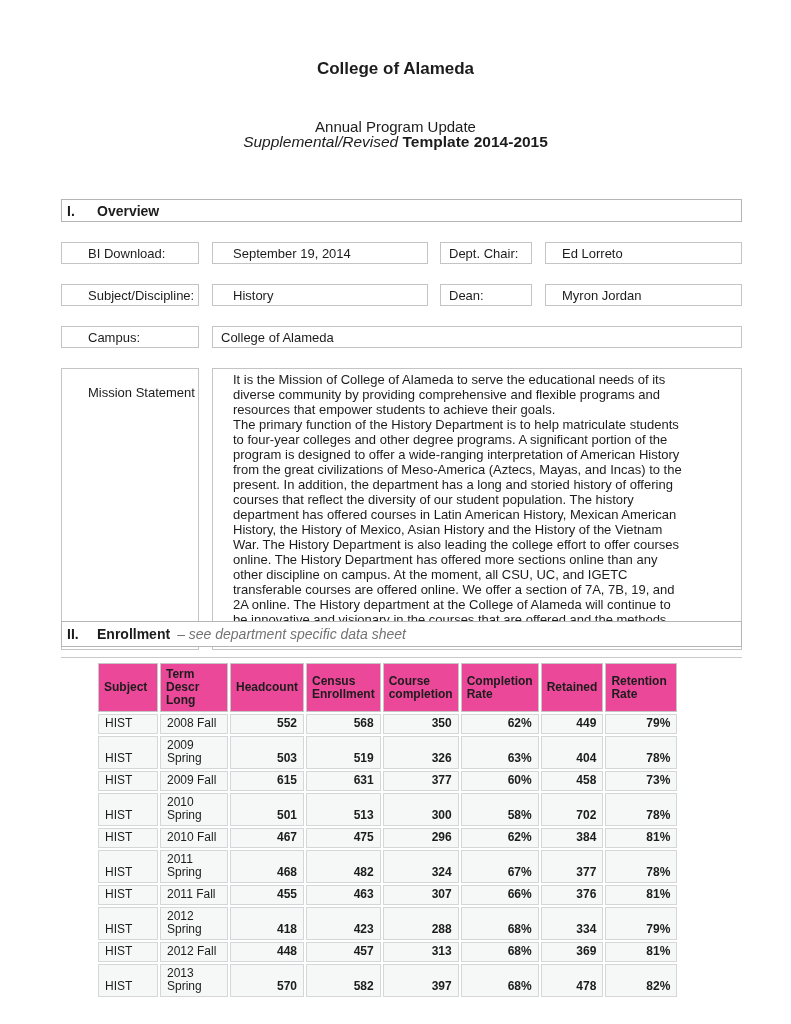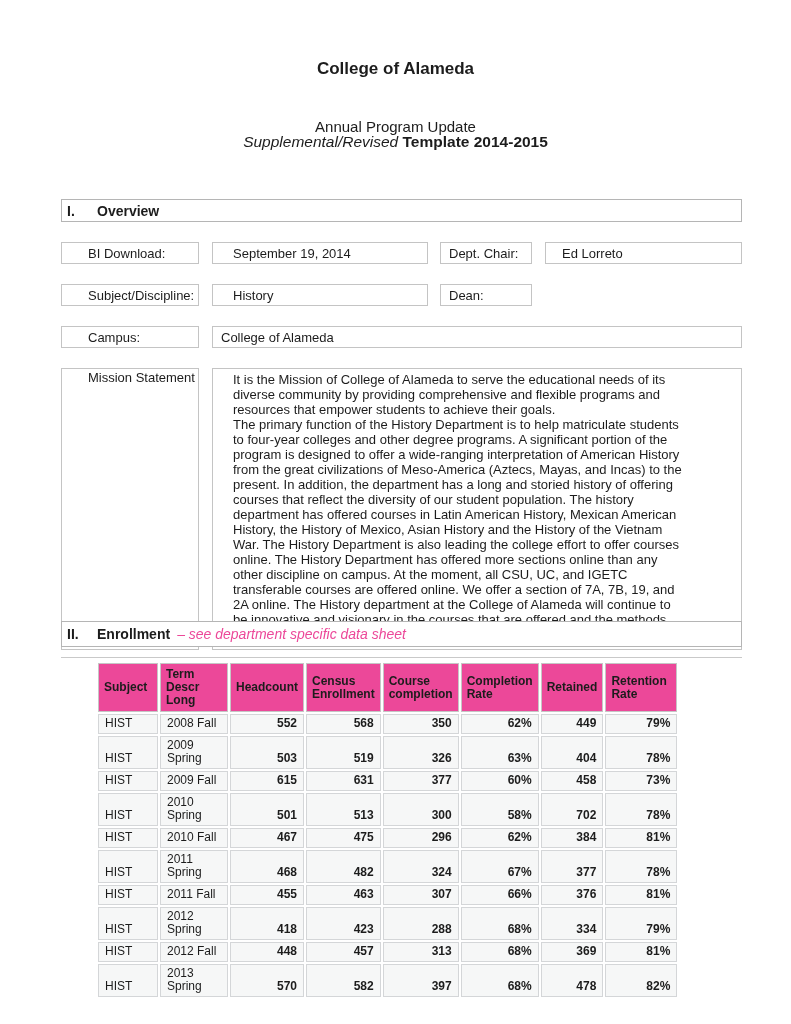--- a/index.html
+++ b/index.html
@@ -29,21 +29,21 @@
   .ov-row { display:flex; margin-top:20px; }
   .ocell {
     box-sizing:border-box; border:1px solid #c4c4c4; background:#fff;
     font-size:13px; display:flex; align-items:center; min-height:22px;
   }
   .o-lbl   { flex:none; width:138px; padding-left:26px; }
   .o-val1  { flex:none; width:216px; padding-left:20px;  margin-left:13px; }
   .o-lbl2  { flex:none; width:92px;  padding-left:8px;  margin-left:12px; }
   .o-val2  { flex:1; padding-left:16px; margin-left:13px;text-align:center; }
   .o-valw  { flex:1; padding-left:8px; margin-left:13px; }
-  .o-lbl.top { align-items:flex-start; padding-top:1px; }
+  .o-lbl.top { align-items:flex-start; padding-top:16px; }
   .o-mission { flex:1; margin-left:13px; display:block; padding:3px 20px 7px; }
   .o-mission p { margin:0; width:452px; font-size:13px; line-height:15px; }
   .section-rule { border-bottom:1px solid #c9c9c9; margin-top:7px; height:0; }
 
   
   .enr-table {
     position:absolute; left:96px; top:661px;
     border-collapse:separate; border-spacing:2px;
     font-size:12px;
   }
@@ -81,20 +81,21 @@
       <div class="ocell o-lbl">BI Download:</div>
       <div class="ocell o-val1">September 19, 2014</div>
       <div class="ocell o-lbl2">Dept. Chair:</div>
       <div class="ocell o-val2">Ed Lorreto</div>
     </div>
 
     <div class="ov-row">
       <div class="ocell o-lbl">Subject/Discipline:</div>
       <div class="ocell o-val1">History</div>
       <div class="ocell o-lbl2">Dean:</div>
+      <div class="ocell o-val2">Myron Jordan</div>
     </div>
 
     <div class="ov-row">
       <div class="ocell o-lbl">Campus:</div>
       <div class="ocell o-valw">College of Alameda</div>
     </div>
 
     <div class="ov-row">
       <div class="ocell o-lbl top">Mission Statement</div>
       <div class="ocell o-mission">
@@ -103,21 +104,21 @@
       </div>
     </div>
 
     <div class="section-rule"></div>
   </div>
 
   <div class="section" style="top:621px;">
     <div class="sec-box" style="height:26px;">
       <span class="sec-num">II.</span>
       <span>Enrollment</span>
-      <span class="sec-note" style="color:#ec4899;">– see department specific data sheet</span>
+      <span class="sec-note" style="color:#737373;">– see department specific data sheet</span>
     </div>
   </div>
 
   <table class="enr-table">
     <colgroup>
       <col style="width:60px">
         <col style="width:68px">
         <col style="width:66px">
         <col style="width:64px">
       <col style="width:68px">

